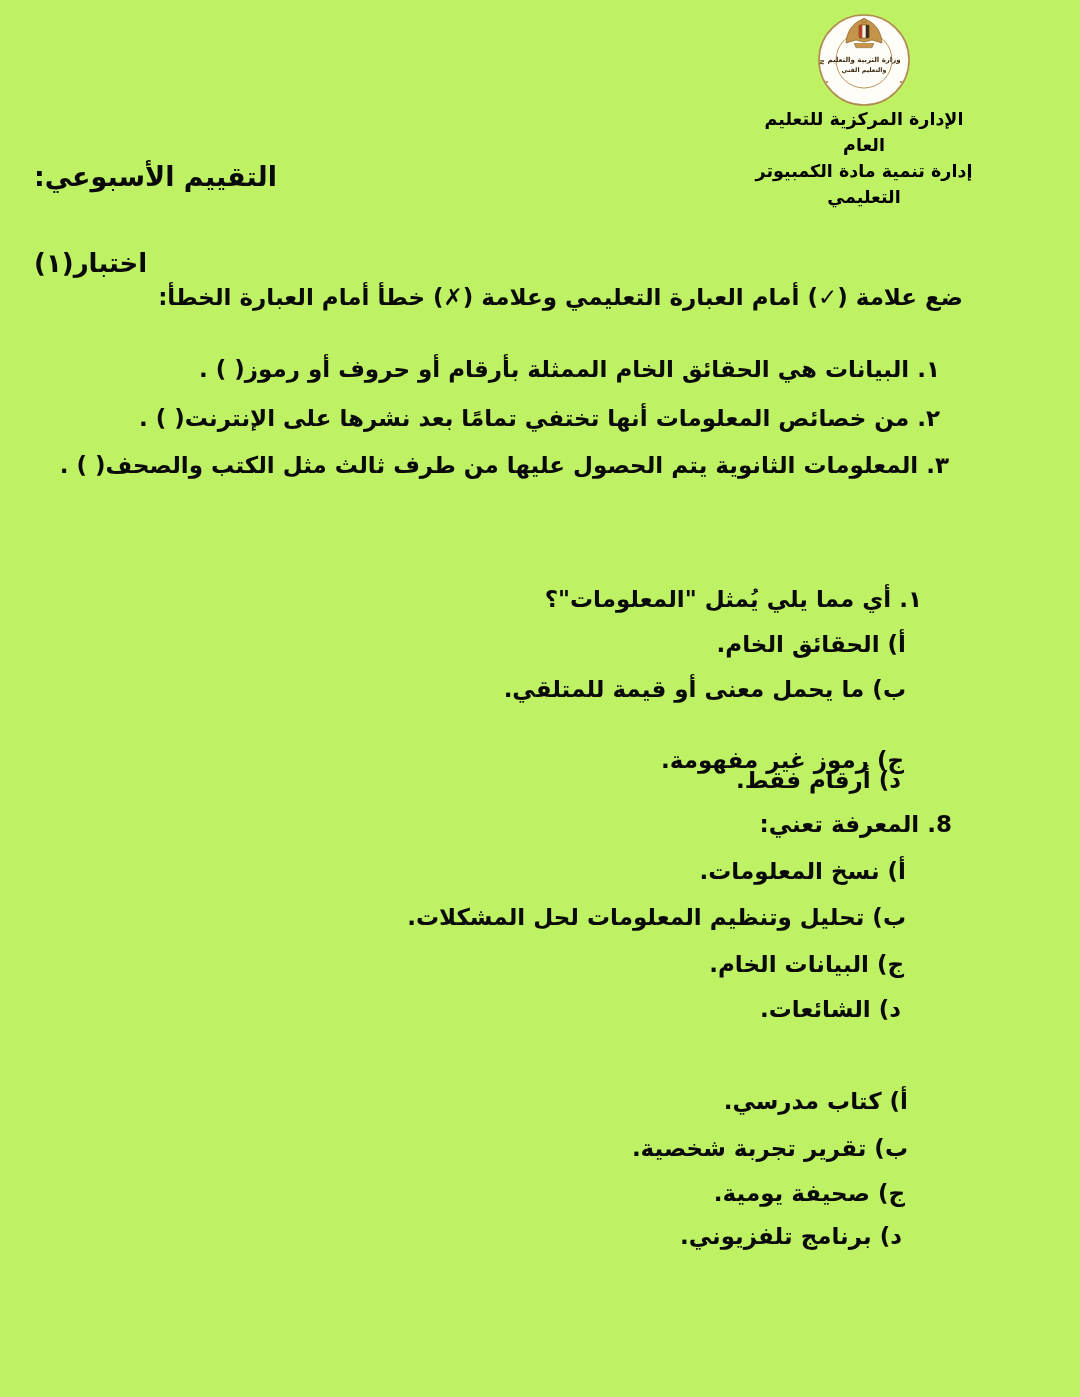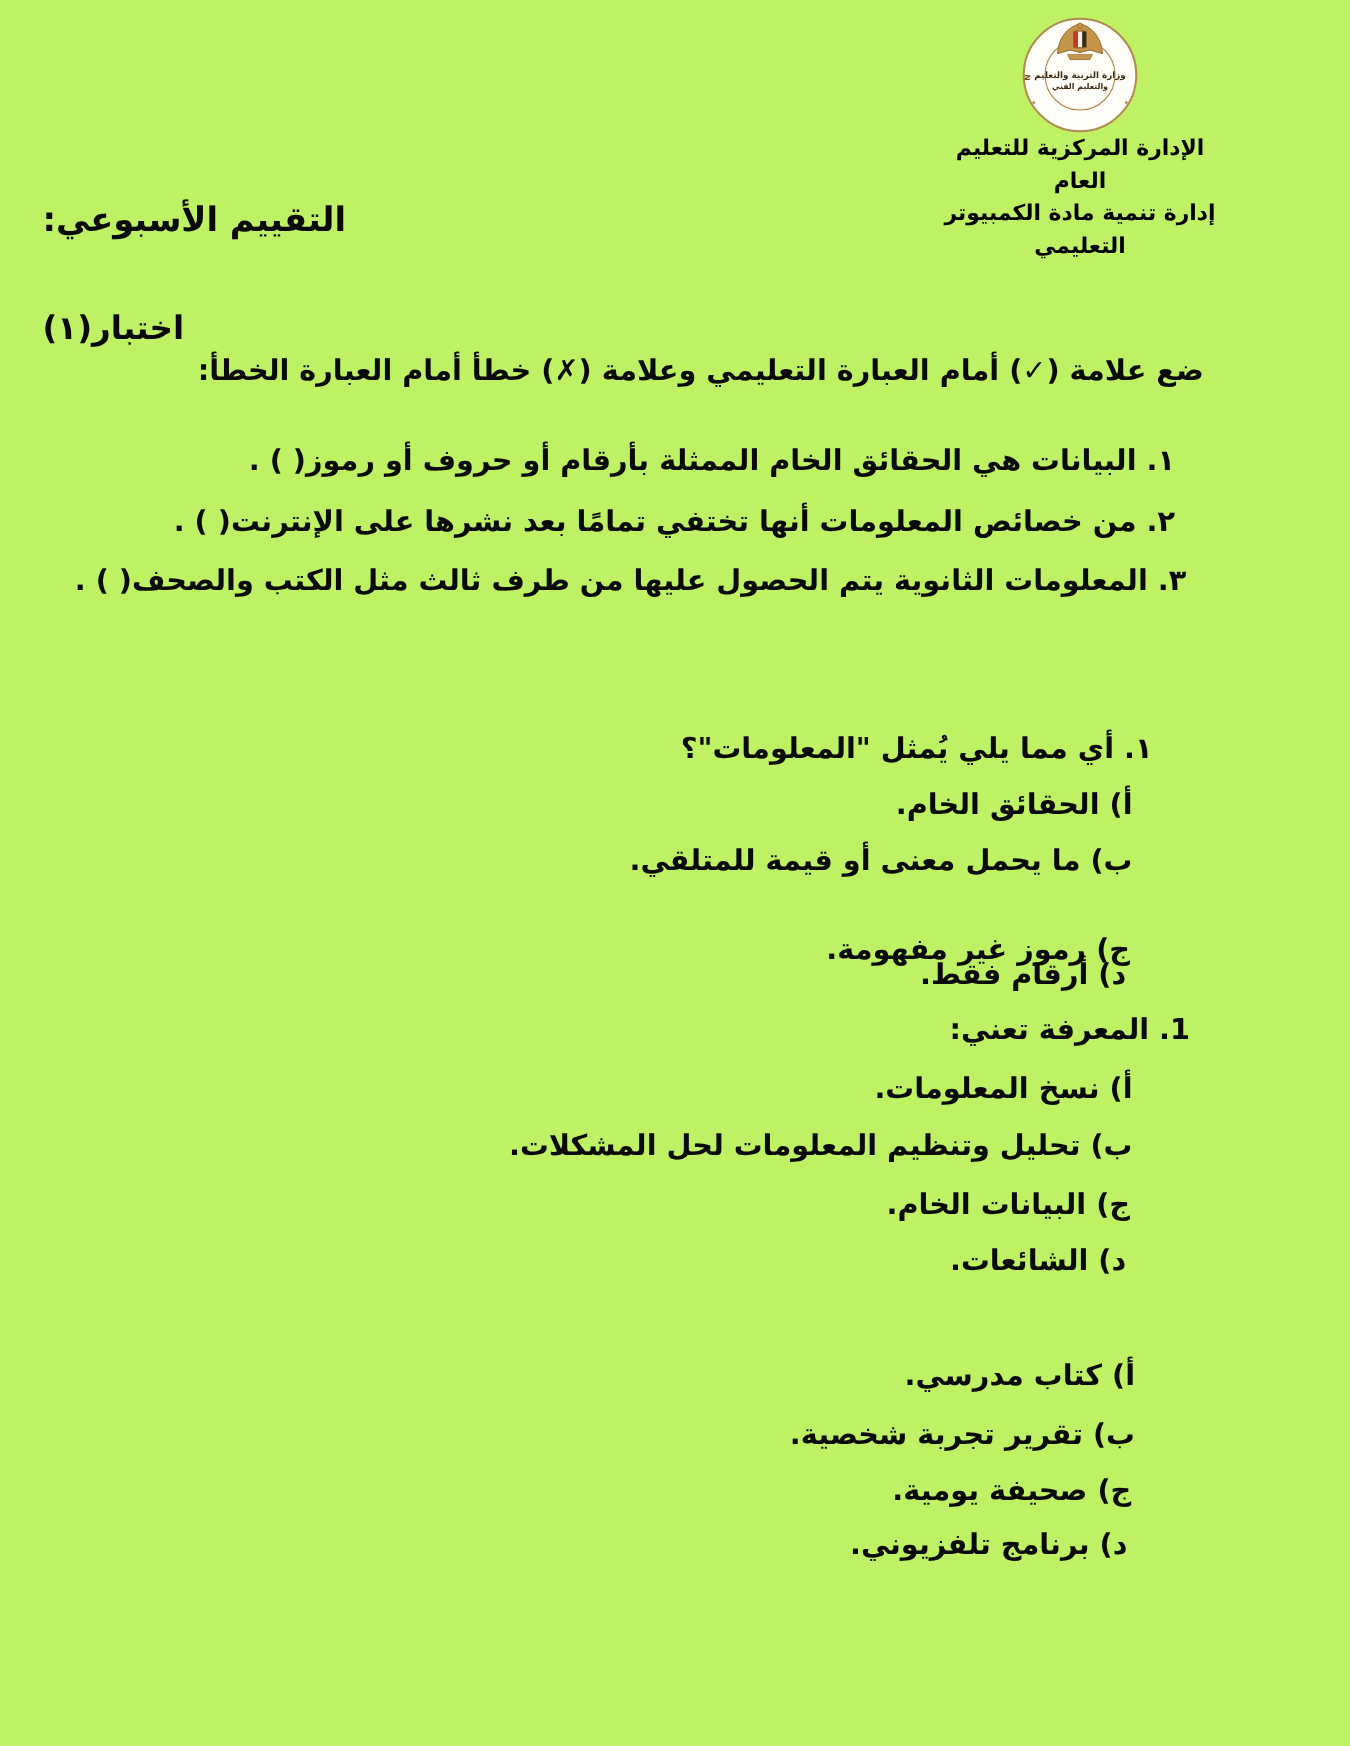--- a/index.html
+++ b/index.html
@@ -91,21 +91,21 @@
   <div class="l" style="top:403px; right:140px;">٢. من خصائص المعلومات أنها تختفي تمامًا بعد نشرها على الإنترنت( ) .</div>
   <div class="l" style="top:450px; right:131px;">٣. المعلومات الثانوية يتم الحصول عليها من طرف ثالث مثل الكتب والصحف( ) .</div>
 
 
   <div class="l" style="top:584px;  right:158px;">١. أي مما يلي يُمثل "المعلومات"؟</div>
   <div class="l" style="top:629px;  right:174px;">أ) الحقائق الخام.</div>
   <div class="l" style="top:674px;  right:174px;">ب) ما يحمل معنى أو قيمة للمتلقي.</div>
   <div class="l" style="top:745px;  right:176px;">ج) رموز غير مفهومة.</div>
   <div class="l" style="top:765px;  right:179px;">د) أرقام فقط.</div>
 
-  <div class="l" style="top:809px;  right:128px;">1. المعرفة تعني:</div>
+  <div class="l" style="top:809px;  right:128px;">8. المعرفة تعني:</div>
   <div class="l" style="top:856px;  right:174px;">أ) نسخ المعلومات.</div>
   <div class="l" style="top:902px;  right:174px;">ب) تحليل وتنظيم المعلومات لحل المشكلات.</div>
   <div class="l" style="top:949px;  right:176px;">ج) البيانات الخام.</div>
   <div class="l" style="top:994px;  right:179px;">د) الشائعات.</div>
 
   <div class="l" style="top:1086px; right:172px;">أ) كتاب مدرسي.</div>
   <div class="l" style="top:1133px; right:172px;">ب) تقرير تجربة شخصية.</div>
   <div class="l" style="top:1178px; right:175px;">ج) صحيفة يومية.</div>
   <div class="l" style="top:1221px; right:178px;">د) برنامج تلفزيوني.</div>
 

